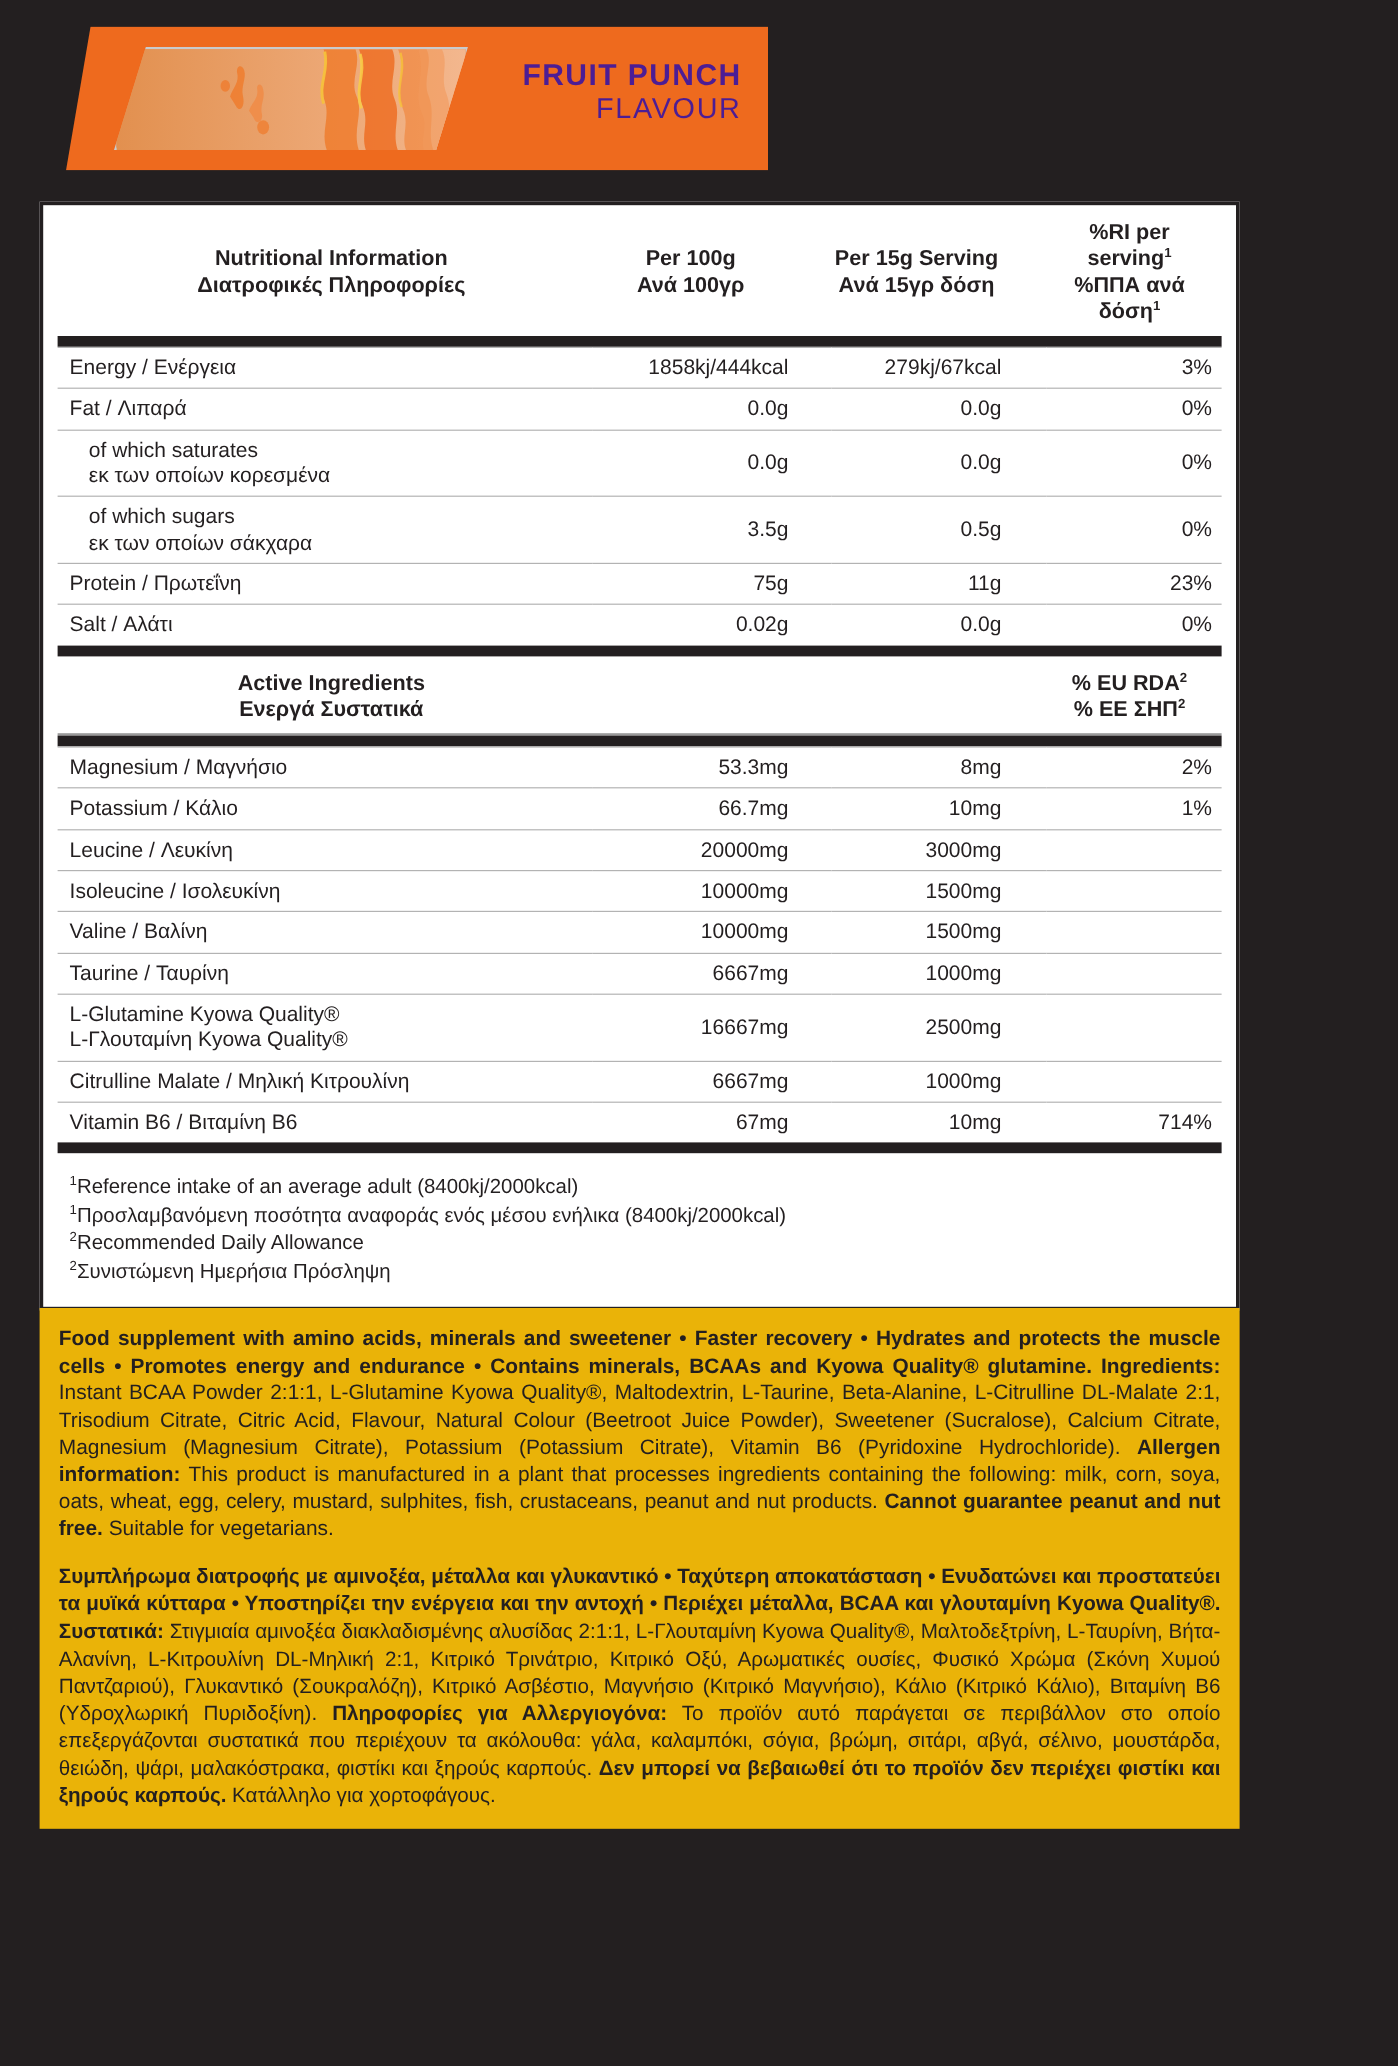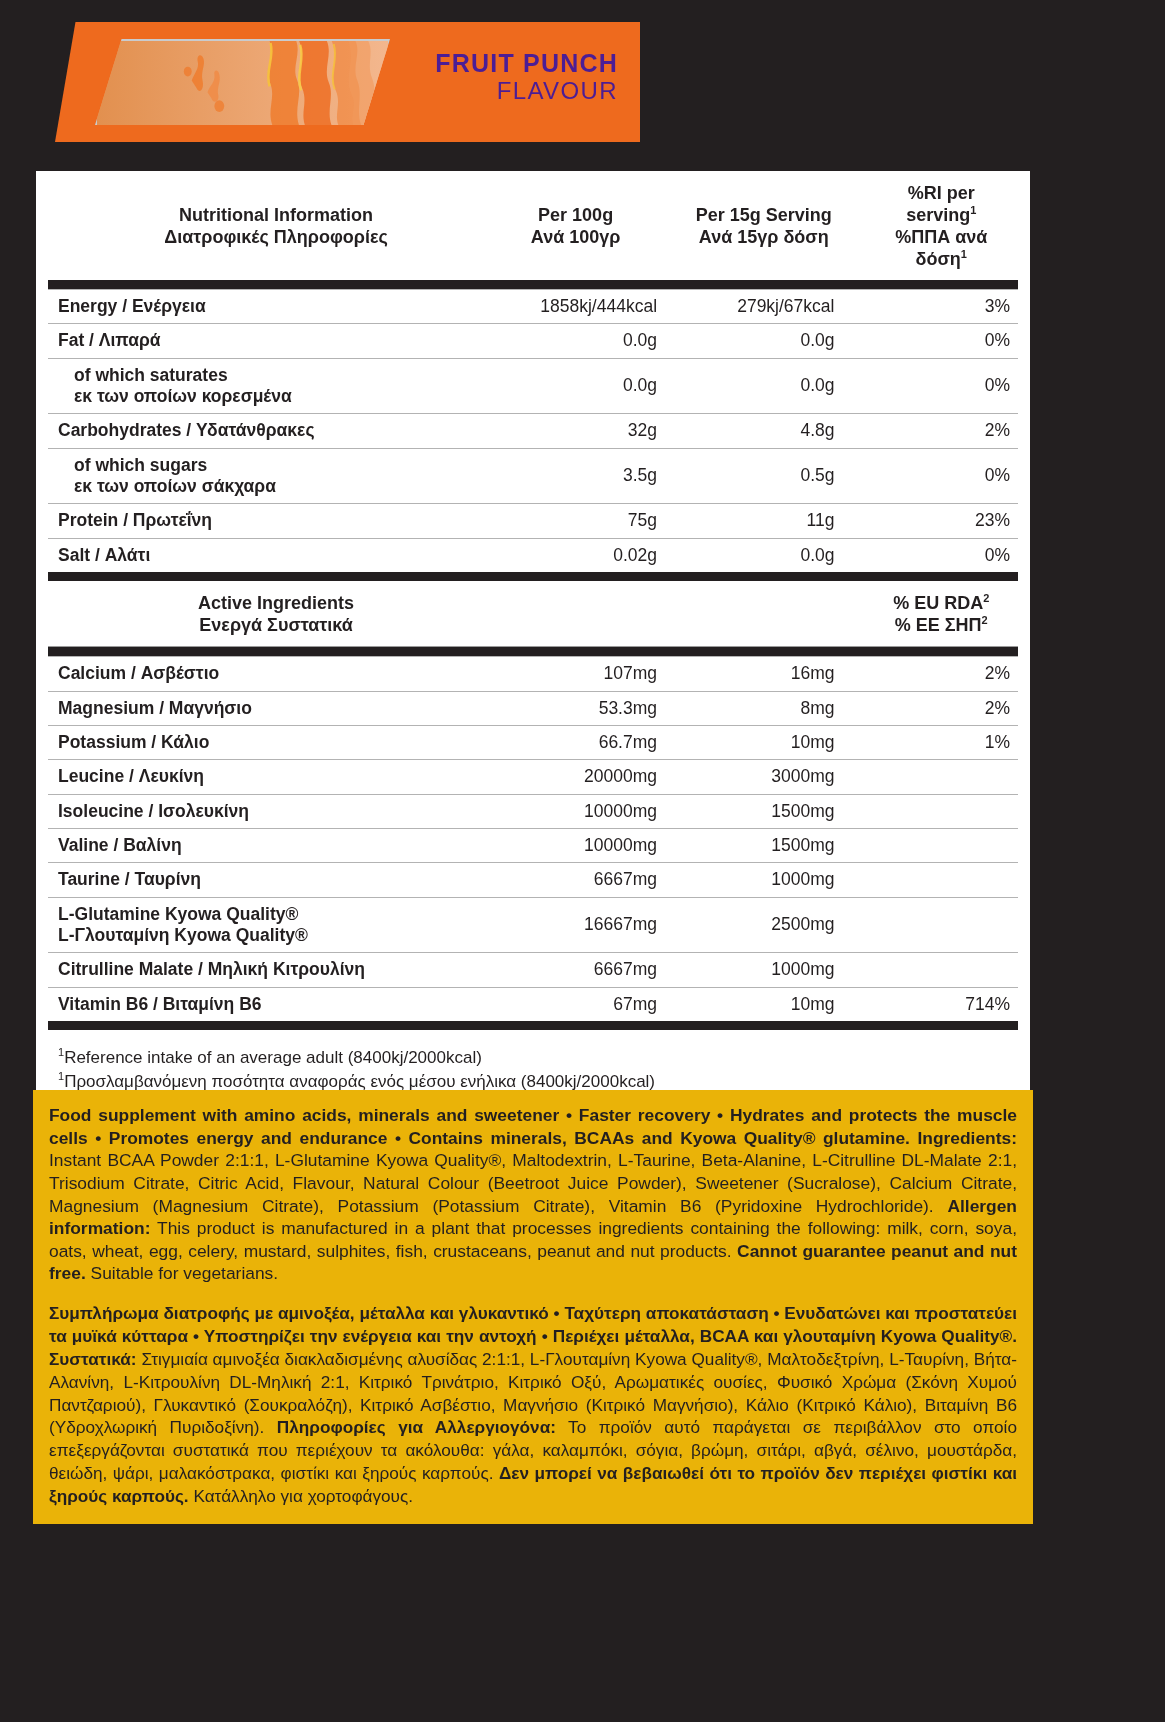--- a/index.html
+++ b/index.html
@@ -44,21 +44,21 @@
   .card{
     position:absolute;left:33px;top:168px;width:1000px;
     background:#fff;border:3px solid #231f20;box-sizing:border-box;
     padding:0 12px;
   }
   table.nut{width:100%;border-collapse:collapse;table-layout:fixed;}
   table.nut td{
     font-size:17.5px;color:#231f20;padding:6px 0;vertical-align:middle;
     line-height:1.22;
   }
-  .c-name{width:46%;text-align:left;padding-left:10px!important;font-weight:bold;}
+  .c-name{width:46%;text-align:left;padding-left:10px!important;}
   .c-100{width:20.5%;text-align:right;padding-right:36px!important;}
   .c-serv{width:18.5%;text-align:right;padding-right:38px!important;}
   .c-ri{width:15%;text-align:right;padding-right:8px!important;}
 
   tr.hdr td{font-weight:bold;font-size:18px;padding:12px 0 9px;text-align:center;}
   tr.thickbar td{padding:0;}
   .thickline{height:9px;background:#231f20;margin:0;}
   tr.hair td{padding:0;}
   .hairline{height:1.5px;background:#9a9a9a;}
   tr.row td{border-top:1px solid #b3b3b3;}
@@ -170,28 +170,20 @@
           <tr class="row">
             <td class="c-name sub">
               <div>of which saturates</div>
               <div>εκ των οποίων κορεσμένα</div>
             </td>
             <td class="c-100">0.0g</td>
             <td class="c-serv">0.0g</td>
             <td class="c-ri">0%</td>
           </tr>
           <tr class="row">
-            <td class="c-name">
-              <div>Carbohydrates / Υδατάνθρακες</div>
-            </td>
-            <td class="c-100">32g</td>
-            <td class="c-serv">4.8g</td>
-            <td class="c-ri">2%</td>
-          </tr>
-          <tr class="row">
             <td class="c-name sub">
               <div>of which sugars</div>
               <div>εκ των οποίων σάκχαρα</div>
             </td>
             <td class="c-100">3.5g</td>
             <td class="c-serv">0.5g</td>
             <td class="c-ri">0%</td>
           </tr>
           <tr class="row">
             <td class="c-name">
@@ -228,28 +220,20 @@
           </tr>
           <tr class="hair">
             <td colspan="4">
               <div class="hairline"></div>
             </td>
           </tr>
           <tr class="thickbar">
             <td colspan="4">
               <div class="thickline"></div>
             </td>
-          </tr>
-          <tr class="row">
-            <td class="c-name">
-              <div>Calcium / Ασβέστιο</div>
-            </td>
-            <td class="c-100">107mg</td>
-            <td class="c-serv">16mg</td>
-            <td class="c-ri">2%</td>
           </tr>
           <tr class="row">
             <td class="c-name">
               <div>Magnesium / Μαγνήσιο</div>
             </td>
             <td class="c-100">53.3mg</td>
             <td class="c-serv">8mg</td>
             <td class="c-ri">2%</td>
           </tr>
           <tr class="row">

